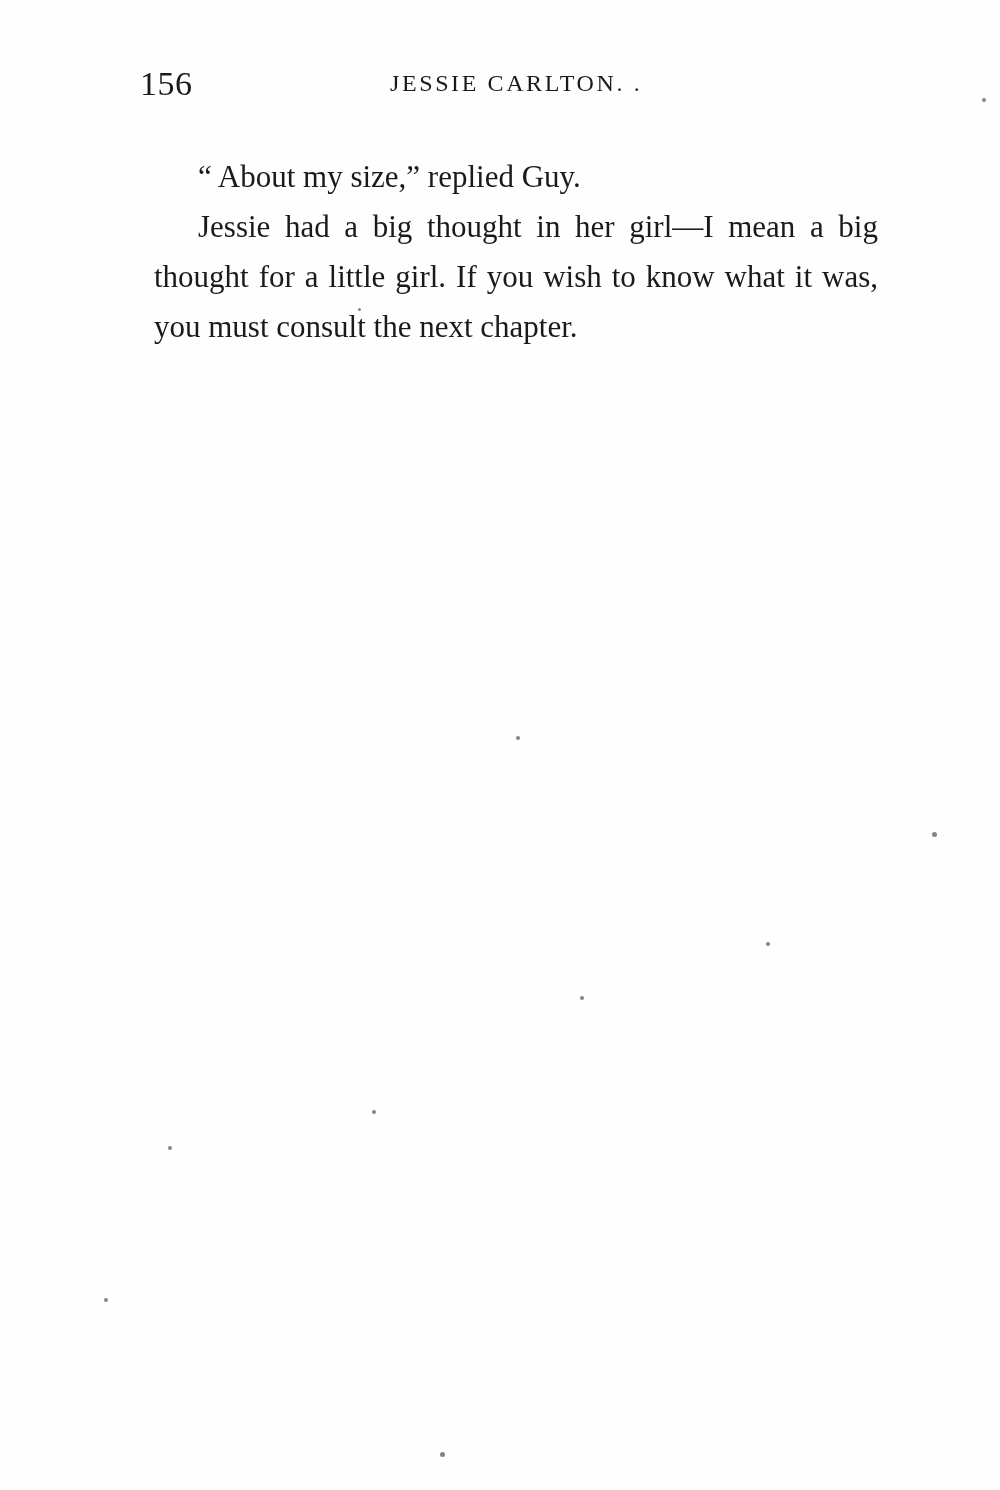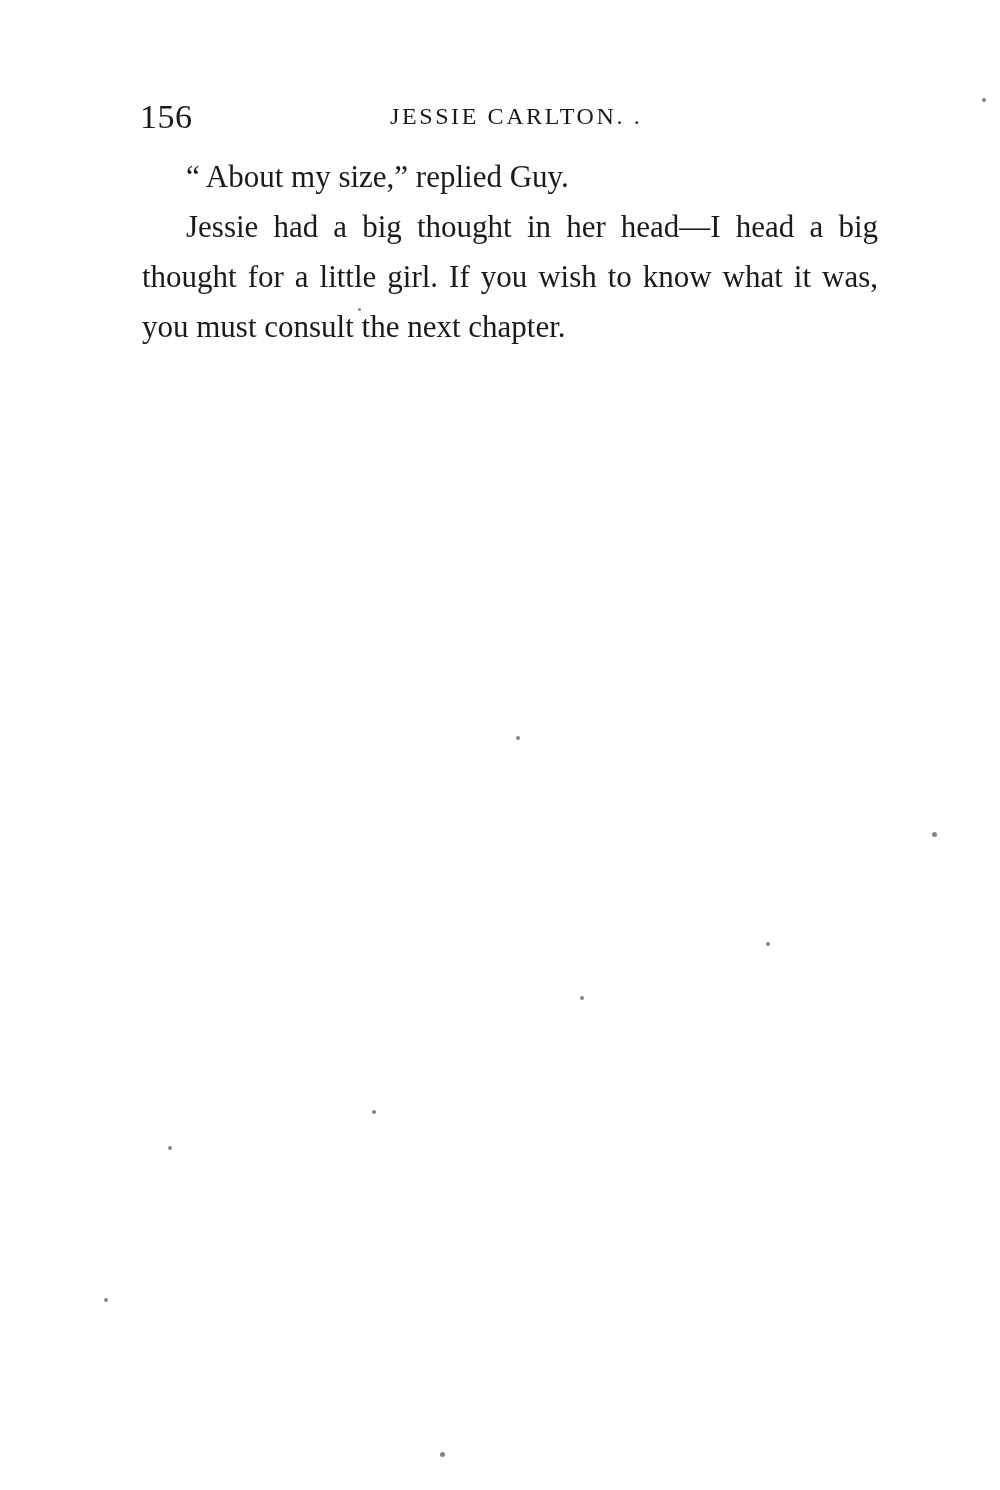--- a/index.html
+++ b/index.html
@@ -18,21 +18,21 @@
 
   .page {
     position: absolute;
     inset: 0;
     background: #fefefe;
   }
 
   
   .running-head {
     position: absolute;
-    top: 97px;
+    top: 64px;
     left: 140px;
     width: 740px;
     height: 40px;
     text-align: center;
   }
   .folio {
     position: absolute;
     left: 0;
     top: 0;
     font-size: 34px;
@@ -49,21 +49,21 @@
   }
 
   
   .text-block {
     position: absolute;
     top: 152px;
     left: 142px;
     width: 736px;
   }
   .para {
-    margin: 0 0 0 0;
+    margin: 0 0 0 12px;
     font-size: 31px;
     line-height: 50px;
     text-align: justify;
     text-justify: inter-word;
     text-indent: 44px;
     hyphens: none;
   }
 
   
   .speck {
@@ -78,21 +78,21 @@
 
 <div class="page">
 
   <div class="running-head">
     <div class="folio">156</div>
     <div class="head-title">JESSIE  CARLTON. .</div>
   </div>
 
   <div class="text-block">
     <p class="para">“ About my size,” replied Guy.</p>
-    <p class="para">Jessie had a big thought in her head—I head a big thought for a little girl.  If you wish to know what it was, you must consult the next chapter.</p>
+    <p class="para">Jessie had a big thought in her girl—I mean a big thought for a little girl.  If you wish to know what it was, you must consult the next chapter.</p>
   </div>
 
   <div class="speck" style="left:982px; top:98px; width:4px; height:4px;"></div>
   <div class="speck" style="left:358px; top:308px; width:3px; height:3px;"></div>
   <div class="speck" style="left:516px; top:736px; width:4px; height:4px;"></div>
   <div class="speck" style="left:932px; top:832px; width:5px; height:5px;"></div>
   <div class="speck" style="left:766px; top:942px; width:4px; height:4px;"></div>
   <div class="speck" style="left:580px; top:996px; width:4px; height:4px;"></div>
   <div class="speck" style="left:372px; top:1110px; width:4px; height:4px;"></div>
   <div class="speck" style="left:168px; top:1146px; width:4px; height:4px;"></div>

